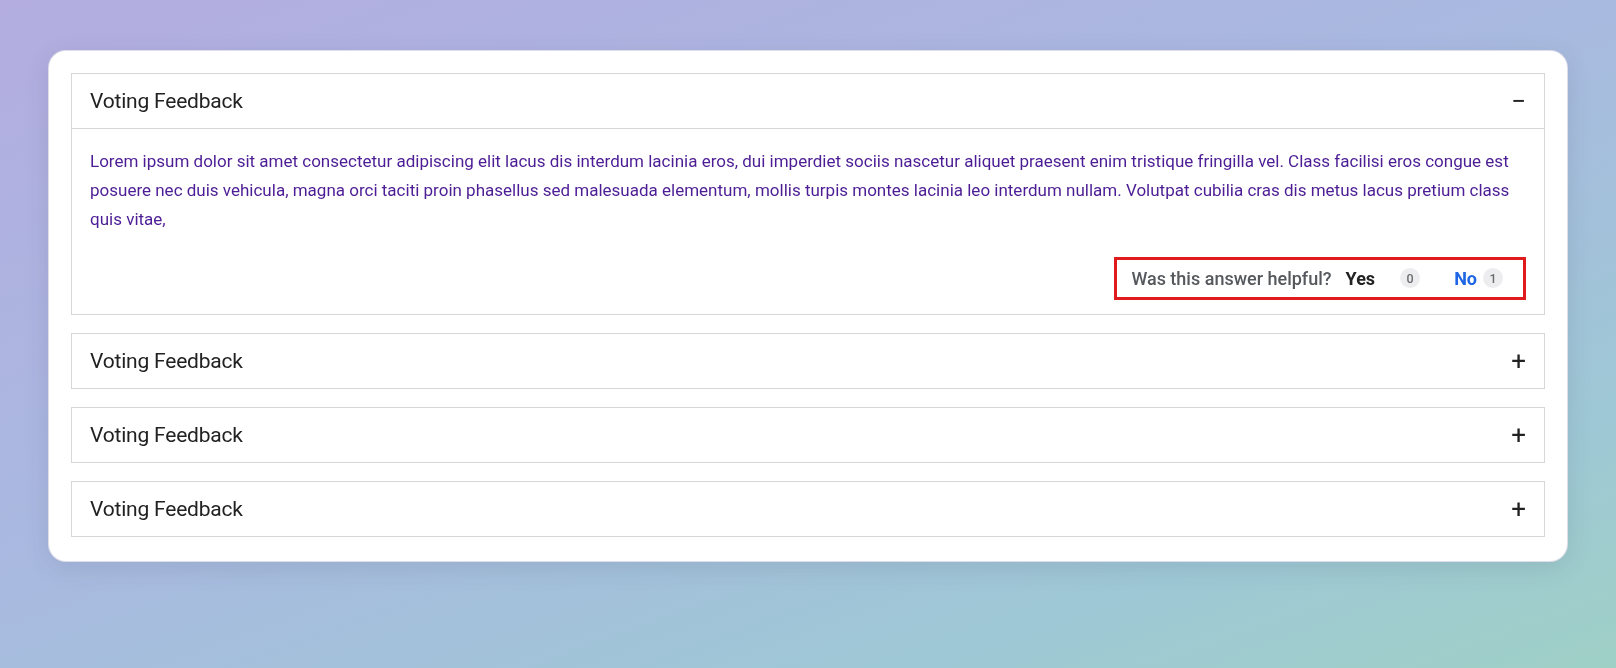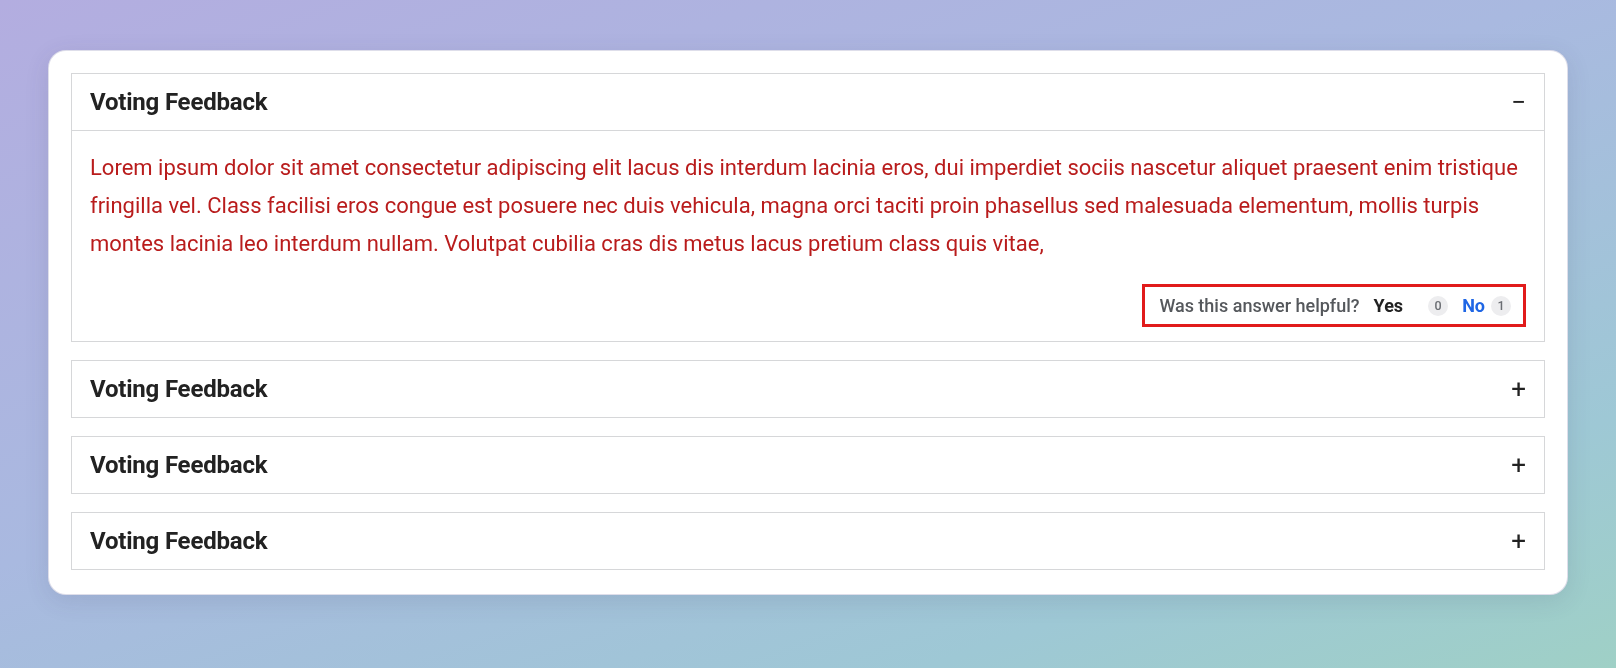--- a/index.html
+++ b/index.html
@@ -27,68 +27,68 @@
     background: #fff;
   }
   .item-header {
     display: flex;
     align-items: center;
     justify-content: space-between;
     padding: 14px 18px;
     cursor: pointer;
   }
   .item-header h3 {
-    font-size: 24px;
-    font-weight: 700;
+    font-size: 21px;
+    font-weight: 400;
     color: #222;
     letter-spacing: -0.2px;
   }
   .toggle {
     font-size: 26px;
     font-weight: 400;
     color: #222;
     line-height: 1;
     user-select: none;
   }
   .item-body {
     border-top: 1px solid #d6d7d9;
     padding: 18px 18px 14px;
   }
   .item-body p {
-    font-size: 22px;
+    font-size: 17px;
     line-height: 1.72;
-    color: #b91c1c;
+    color: #4c1d95;
   }
   .feedback-wrap {
     display: flex;
     justify-content: flex-end;
     margin-top: 22px;
   }
   .feedback {
     display: inline-flex;
     align-items: center;
     gap: 14px;
     border: 3px solid #e11b1b;
-    padding: 8px 12px 8px 14px;
+    padding: 8px 20px 8px 14px;
     font-size: 18px;
   }
   .feedback .prompt {
     color: #55585c;
     font-weight: 500;
   }
   .vote {
     display: inline-flex;
     align-items: center;
     gap: 6px;
     font-weight: 700;
     font-size: 18px;
     cursor: pointer;
   }
   .vote-yes { color: #222; gap: 25px; }
-  .vote-no  { color: #1f66e5; }
+  .vote-no  { color: #1f66e5; margin-left: 20px; }
   .count {
     display: inline-flex;
     align-items: center;
     justify-content: center;
     min-width: 20px;
     height: 20px;
     padding: 0 5px;
     border-radius: 10px;
     background: #ededef;
     color: #6a6d72;

